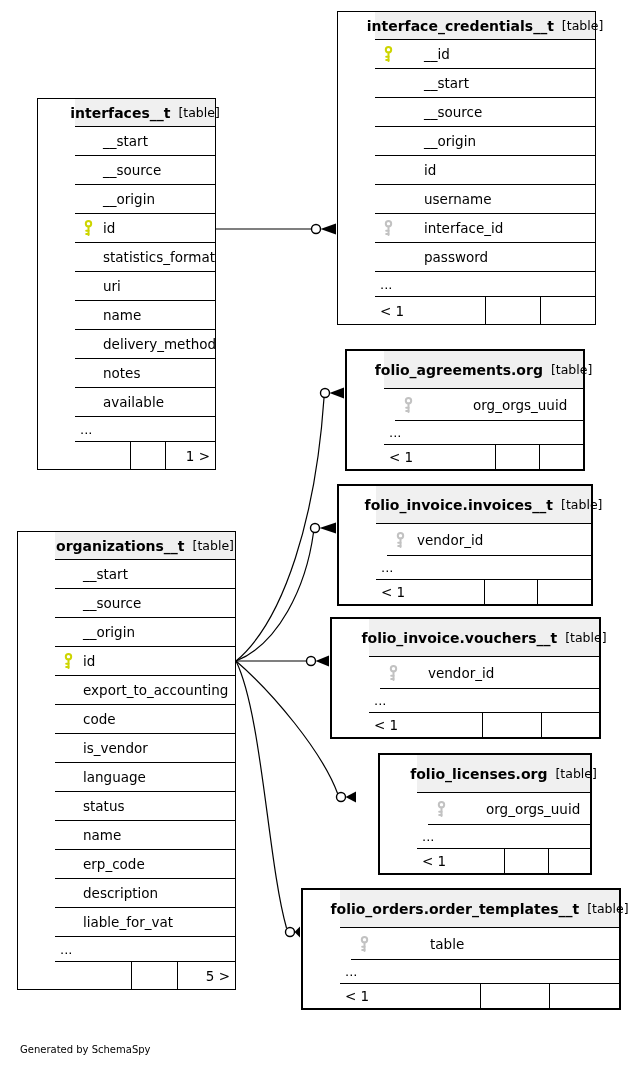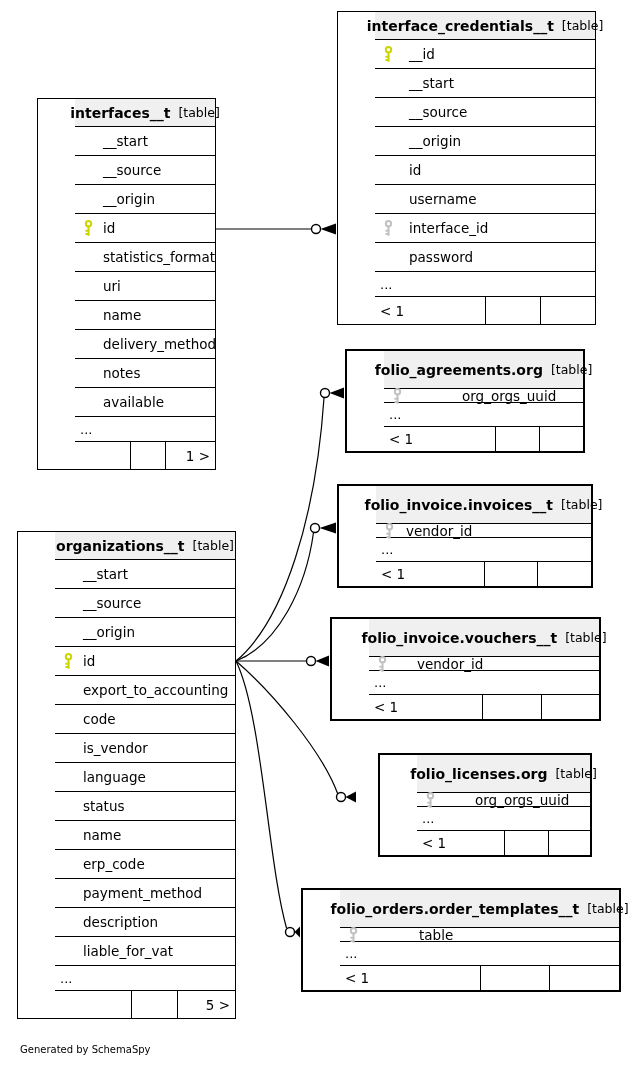--- a/index.html
+++ b/index.html
@@ -7,24 +7,24 @@
           font-family:"DejaVu Sans",sans-serif;color:#000;}
   .wires{position:absolute;left:0;top:0;pointer-events:none;}
   .tbl{position:absolute;background:#fff;border:1px solid #000;box-sizing:border-box;padding-left:37px;}
   .tbl.thick{border-width:2px;}
   .hdr{height:28px;background:#f0f0f0;border-bottom:1px solid #000;box-sizing:border-box;
        display:flex;align-items:center;justify-content:center;gap:8px;padding:0 4px;white-space:nowrap;}
   .thick .hdr{height:38px;}
   .nm{font-weight:bold;font-size:14px;}
   .tag{font-size:12.5px;}
   .row{display:flex;align-items:center;border-bottom:1px solid #000;height:29px;box-sizing:border-box;}
-  .row.tall{height:14px;}
+  .row.tall{height:32px;margin-left:11px;}
   .kc{width:26px;flex:none;display:flex;align-items:center;justify-content:center;}
   .fn{font-size:13.5px;white-space:nowrap;margin-left:2px;}
-  .tbl.wide-indent .fn{margin-left:8px;}
+  .tbl.wide-indent .fn{margin-left:23px;}
   .dots{height:25px;border-bottom:1px solid #000;box-sizing:border-box;display:flex;
         align-items:center;padding-left:5px;font-size:13px;}
   .thick .dots{height:24px;}
   .ftr{height:27px;display:flex;box-sizing:border-box;}
   .thick .ftr{height:24px;}
   .ftr span{box-sizing:border-box;height:100%;display:flex;align-items:center;font-size:13.5px;}
   .ftr .c2,.ftr .c3{border-left:1px solid #000;}
   .num-l{padding-left:5px;justify-content:flex-start;}
   .num-r{padding-right:5px;justify-content:flex-end;}
   .note{position:absolute;left:20px;top:1044px;font-size:10px;}
@@ -370,24 +370,20 @@
     <div class="row">
         <span class="kc"></span>
         <span class="fn">name</span>
       </div>
     <div class="row">
         <span class="kc"></span>
         <span class="fn">erp_code</span>
       </div>
     <div class="row">
         <span class="kc"></span>
-        <span class="fn">payment_method</span>
-      </div>
-    <div class="row">
-        <span class="kc"></span>
         <span class="fn">description</span>
       </div>
     <div class="row">
         <span class="kc"></span>
         <span class="fn">liable_for_vat</span>
       </div>
     <div class="dots">...</div>
     <div class="ftr">
       <span class="c1" style="width:42%"></span>
       <span class="c2" style="width:26%"></span>

